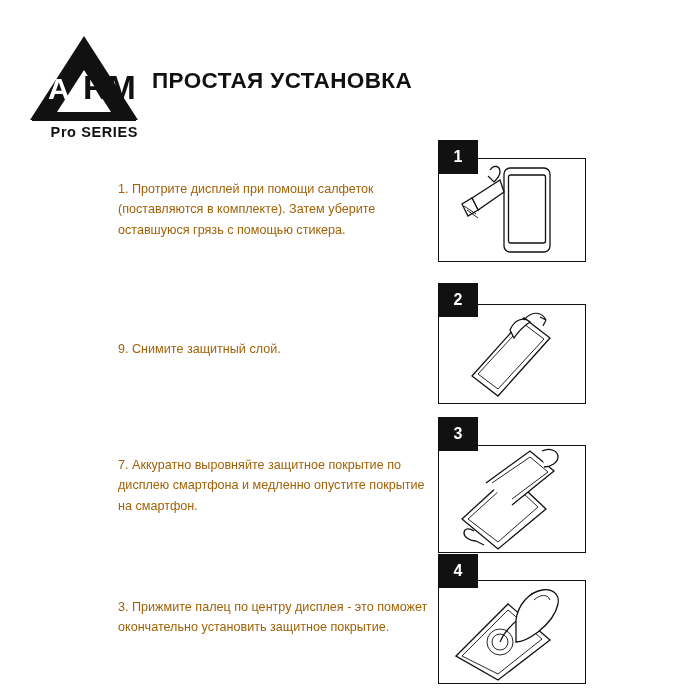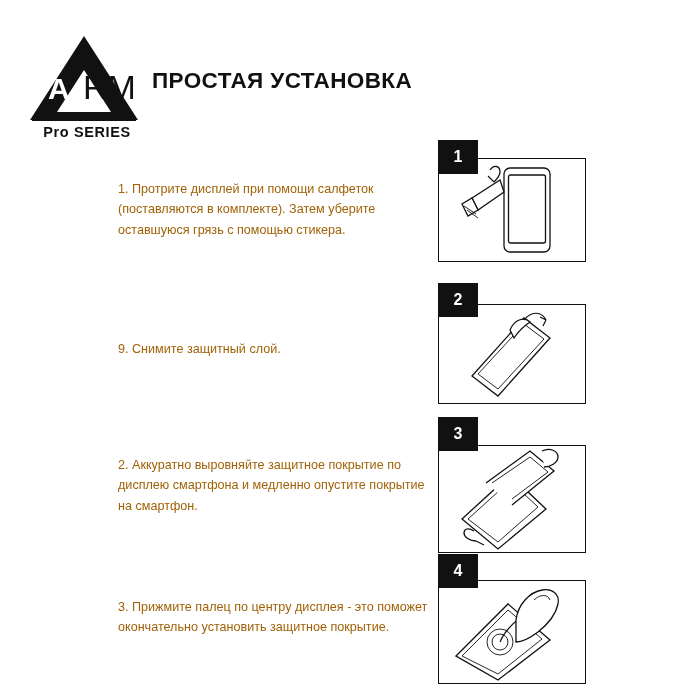--- a/index.html
+++ b/index.html
@@ -57,39 +57,39 @@
     font-weight: bold;
     color: #ffffff;
     line-height: 1;
     letter-spacing: 0;
   }
   .logo-rm {
     position: absolute;
     left: 53px;
     top: 34px;
     font-size: 34px;
-    font-weight: normal;
+    font-weight: bold;
     color: #111111;
     line-height: 1;
     letter-spacing: 0px;
   }
   .logo-rule {
     position: absolute;
     left: 2px;
     top: 82px;
     width: 104px;
     height: 3px;
     background: #111111;
   }
   .logo-sub {
     position: absolute;
     left: 6px;
     top: 88px;
     width: 102px;
-    text-align: center;
+    text-align: right;
     font-size: 14.5px;
     font-weight: bold;
     letter-spacing: 0.6px;
     color: #111111;
   }
 
   
   .title {
     position: absolute;
     left: 152px;
@@ -170,21 +170,21 @@
     <div class="logo-a">A</div>
     <div class="logo-rm">RM</div>
     <div class="logo-rule"></div>
     <div class="logo-sub">Pro SERIES</div>
   </div>
 
   <div class="title">ПРОСТАЯ УСТАНОВКА</div>
 
   <div class="step-text" id="txt1">1. Протрите дисплей при помощи салфеток (поставляются в комплекте). Затем уберите оставшуюся грязь с помощью стикера.</div>
   <div class="step-text" id="txt2">9. Снимите защитный слой.</div>
-  <div class="step-text" id="txt3">2. Аккуратно выровняйте защитное покрытие по дисплею смартфона и медленно опустите покрытие на смартфон.</div>
+  <div class="step-text" id="txt3">7. Аккуратно выровняйте защитное покрытие по дисплею смартфона и медленно опустите покрытие на смартфон.</div>
   <div class="step-text" id="txt4">3. Прижмите палец по центру дисплея - это поможет окончательно установить защитное покрытие.</div>
 
   <div class="card" id="card1"></div>
   <div class="art" id="art1">
     <svg width="148" height="104" viewBox="0 0 148 104" fill="none" stroke="#111111" stroke-width="1.3">
       <rect x="66" y="10" width="46" height="84" rx="6" ry="6" fill="#ffffff"></rect>
       <rect x="70.5" y="17" width="37" height="68" rx="2" ry="2" fill="#ffffff"></rect>
       <path d="M34 40 L62 22 L66 34 L40 52 Z" fill="#ffffff"></path>
       <path d="M34 40 L40 52 L30 58 L24 46 Z" fill="#ffffff"></path>
       <path d="M26 48 L38 56 M29 52 L40 60" stroke="#111111" stroke-width="0.9"></path>

